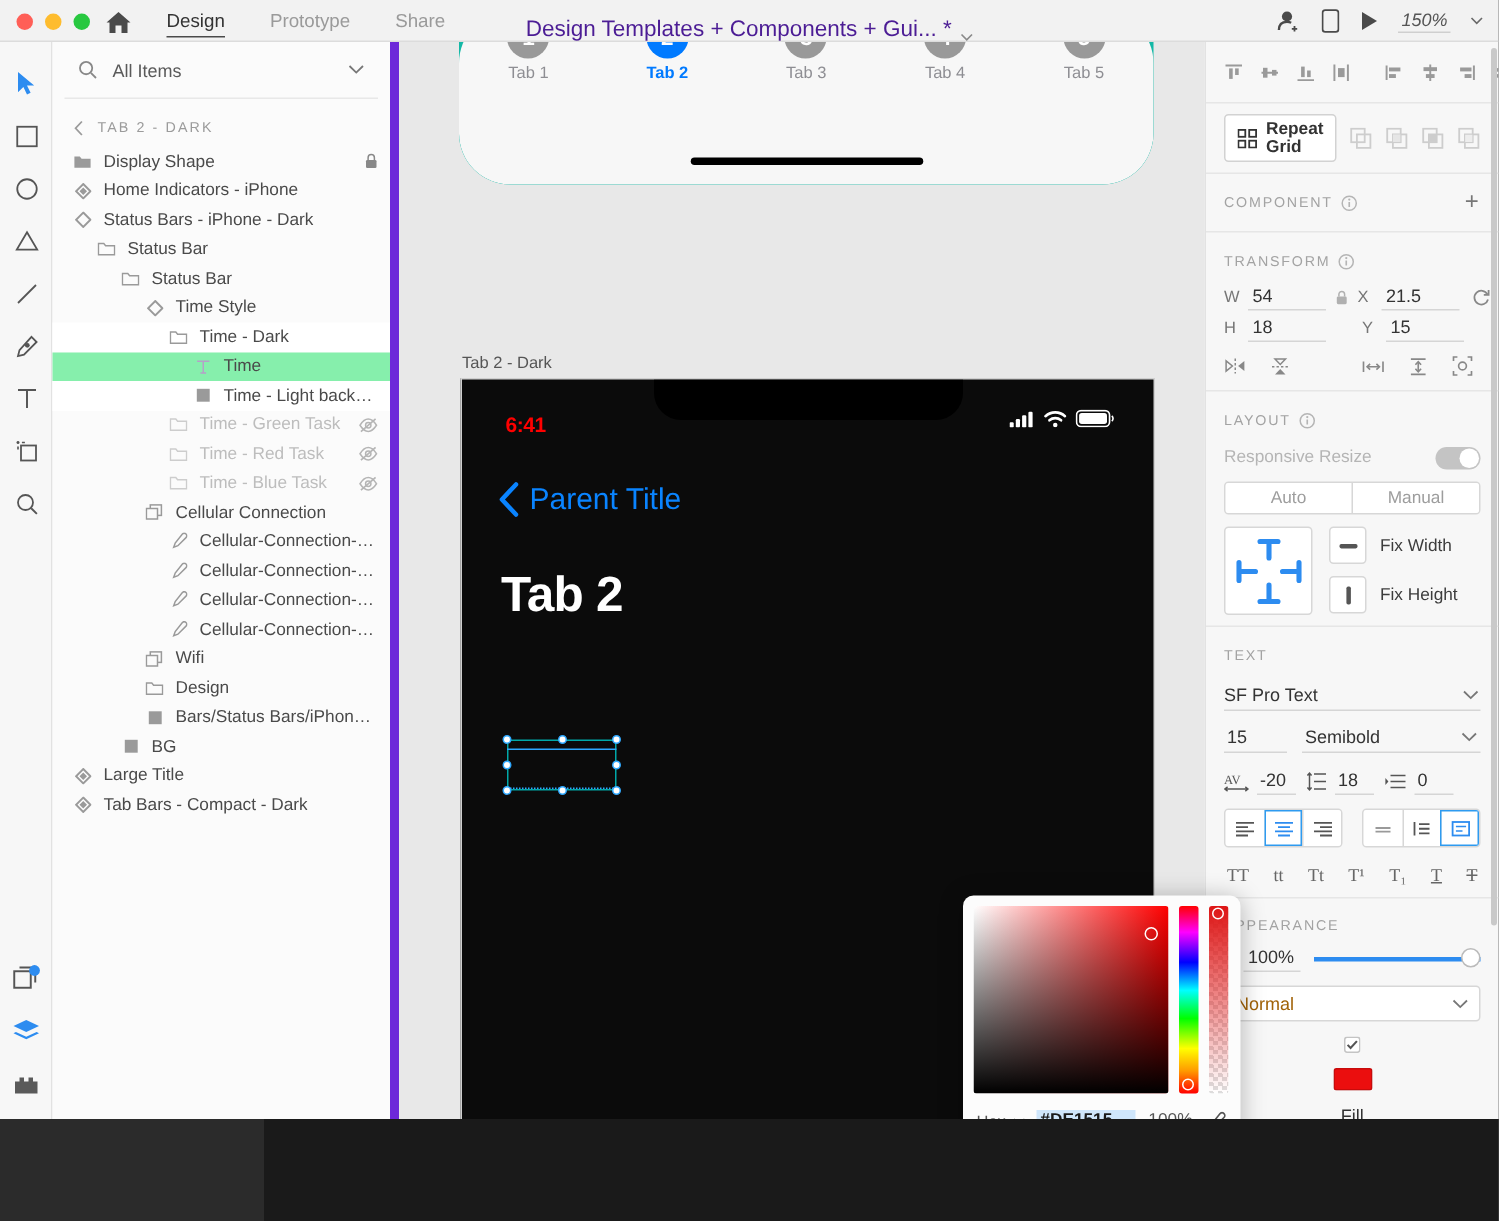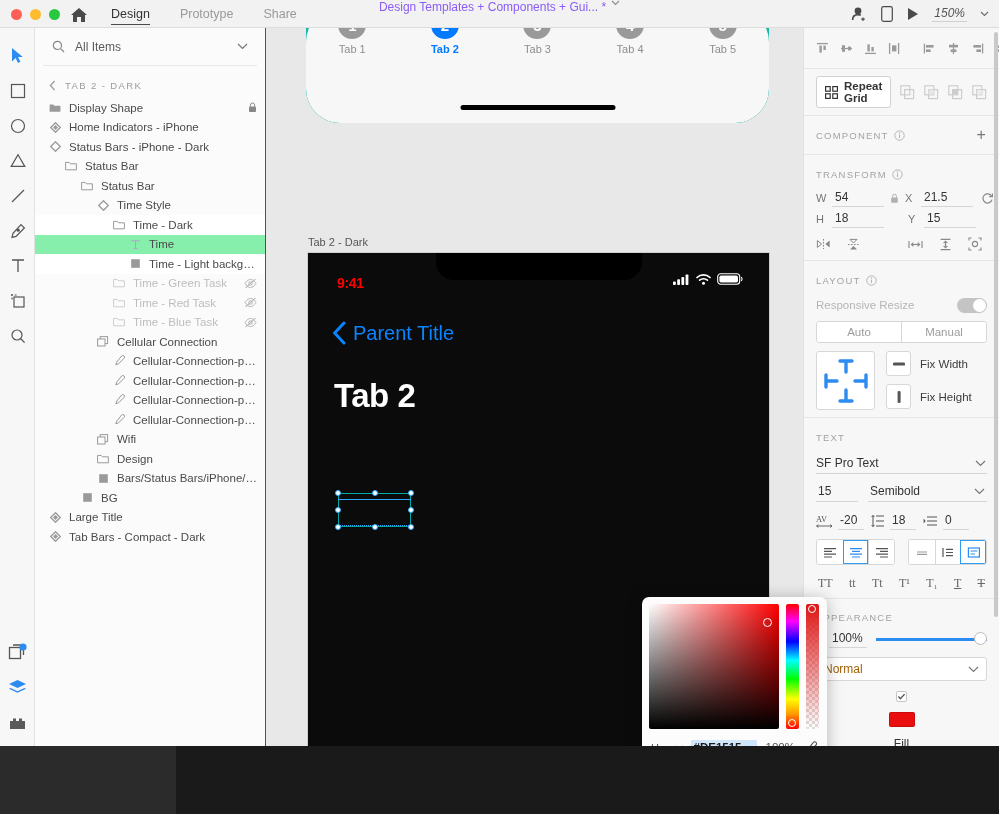--- a/index.html
+++ b/index.html
@@ -33,22 +33,22 @@
     font-size: 12.5px; color: #9a9a9a; padding: 0 15px; height: 28px;
     display: flex; align-items: center; cursor: pointer; position: relative;
   }
   .tb-tab.active { color: #333; }
   .tb-tab.active::after {
     content: ""; position: absolute; left: 15px; right: 15px; bottom: 3px;
     height: 1.5px; background: #4a4a4a;
   }
   .doc-title {
     position: absolute; left: 0; right: 0; top: 0; height: 28px;
-    display: flex; align-items: flex-start; justify-content: center; gap: 5px;
-    font-size: 12px; color: #8b5cf6; pointer-events: none;
+    display: flex; align-items: flex-end; justify-content: center; gap: 5px;
+    font-size: 15px; color: #4c1d95; pointer-events: none;
   }
   .doc-title .chev { pointer-events: auto; cursor: pointer; }
   .tb-right {
     position: absolute; right: 10px; top: 0; height: 28px;
     display: flex; align-items: center; gap: 13px; font-style: italic;
   }
   .zoomval { font-size: 12px; color: #555; border-bottom: 1px solid #cfcfcf; padding: 0 2px 1px; }
 
   
   .toolbar {
@@ -58,21 +58,21 @@
   .tool {
     width: 35px; height: 35px; display: flex; align-items: center; justify-content: center;
     cursor: pointer; position: relative;
   }
   .toolbar .top-tools { position: absolute; top: 10px; left: 0; }
   .toolbar .bot-tools { position: absolute; bottom: 6px; left: 0; }
 
   
   .layers {
     position: absolute; left: 35px; top: 28px; width: 231px; height: 718px;
-    background: #fbfbfb; border-right: 1px solid #6d28d9;
+    background: #fbfbfb; border-right: 6px solid #6d28d9;
   }
   .search-row {
     display: flex; align-items: center; height: 38px; padding: 0 9px;
     border-bottom: 1px solid #e8e8e8; margin: 0 8px;
   }
   .search-row .mag { margin-right: 10px; }
   .search-txt { flex: 1; font-size: 12px; color: #5a5a5a; }
   .scope-row {
     display: flex; align-items: center; gap: 9px; height: 26px; padding: 0 14px; margin-top: 6px;
   }
@@ -724,21 +724,21 @@
           </div>
         <div class="homeind"></div>
       </div>
     </div>
 
     <div class="art-label">Tab 2 - Dark</div>
 
     <div class="art-bottom">
       <div class="notch"></div>
 
-      <div class="statusclock">9:41</div>
+      <div class="statusclock">6:41</div>
       <div class="selbox">
         <div class="bd"></div>
         <div class="dash2"></div>
         <div class="dash"></div>
         <div class="hnd" style="left:-3px;top:-3px"></div>
         <div class="hnd" style="left:50%;margin-left:-3px;top:-3px"></div>
         <div class="hnd" style="right:-3px;top:-3px"></div>
         <div class="hnd" style="left:-3px;top:50%;margin-top:-3px"></div>
         <div class="hnd" style="right:-3px;top:50%;margin-top:-3px"></div>
         <div class="hnd" style="left:-3px;bottom:-3px"></div>

